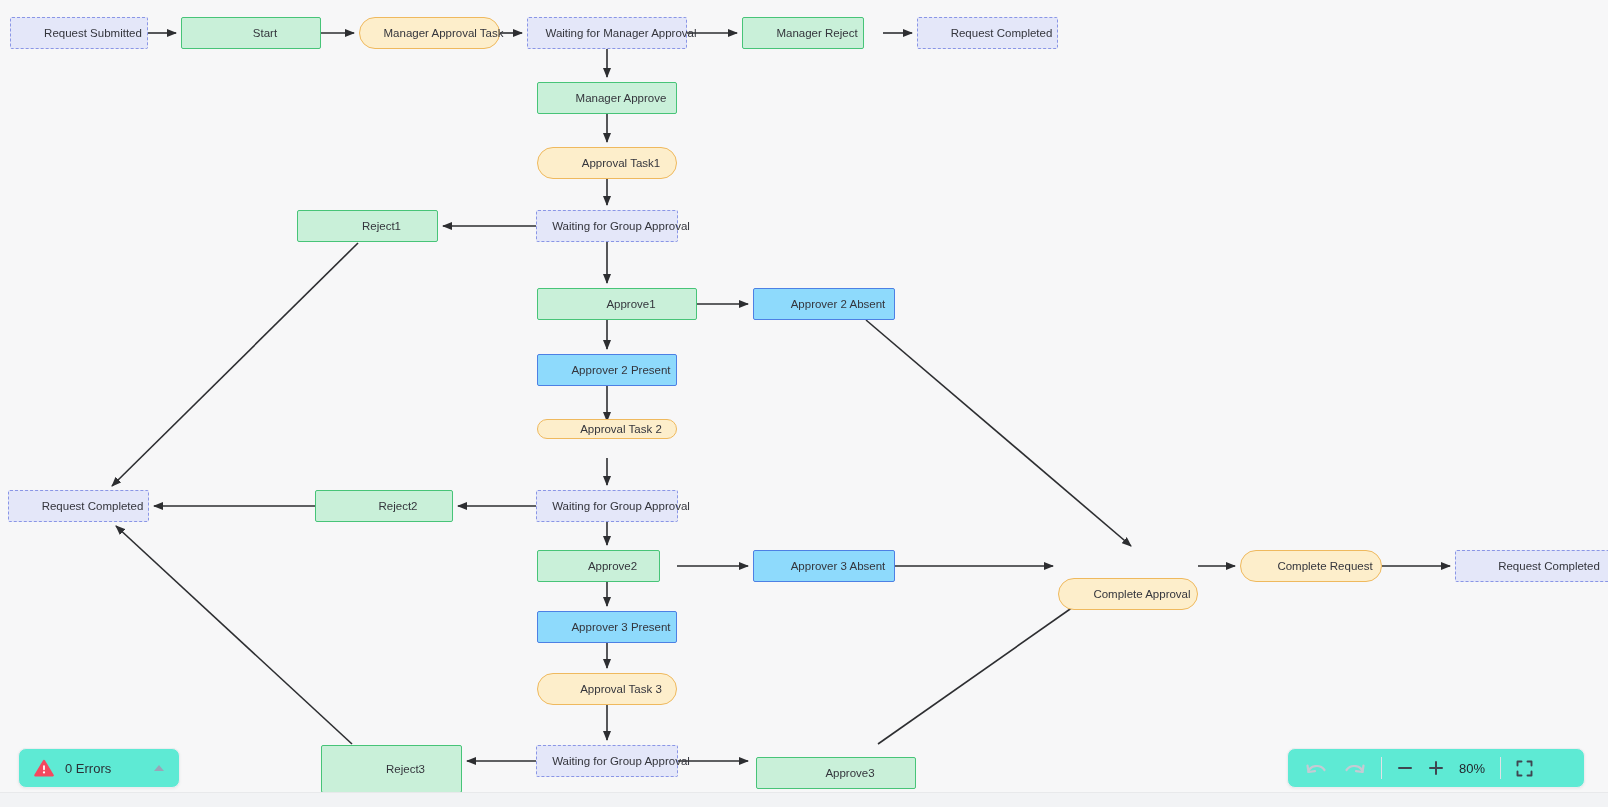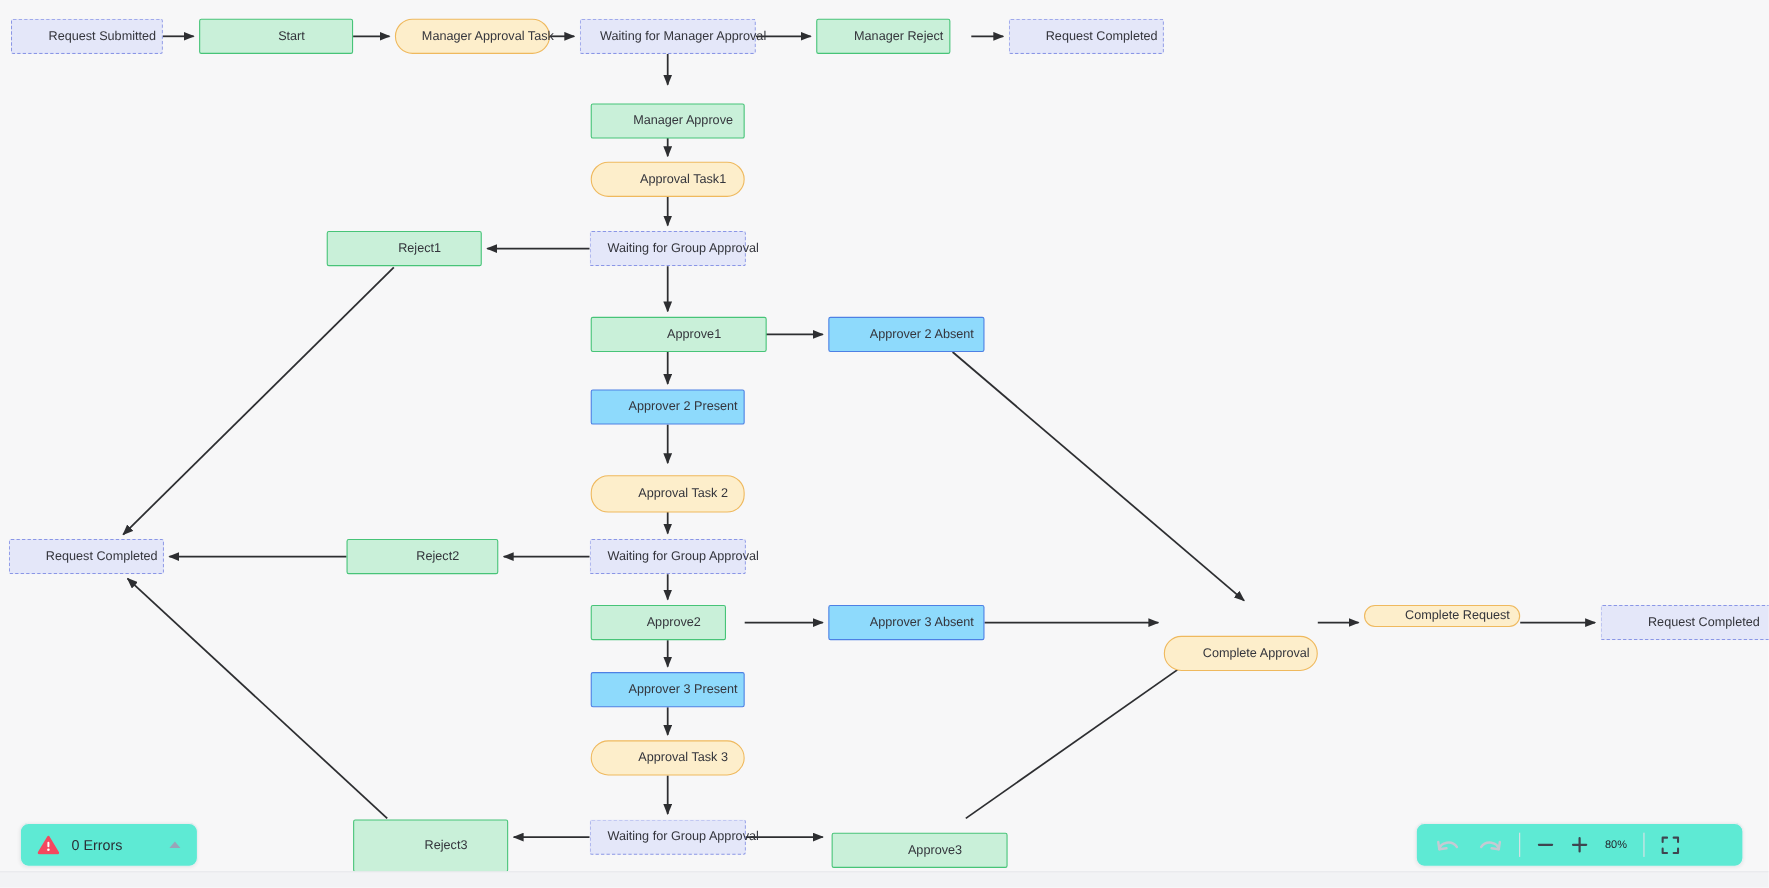--- a/index.html
+++ b/index.html
@@ -18,21 +18,21 @@
         border-radius:8px;box-shadow:0 1px 3px rgba(0,0,0,.05);display:flex;align-items:center;
         box-sizing:border-box;}
   .errors-panel{left:18px;width:162px;padding:0 15px;}
   .errors-panel .label{font-size:13px;color:#2b2f36;margin-left:11px;}
   .chev-up{width:0;height:0;border-left:5px solid transparent;border-right:5px solid transparent;
         border-bottom:6px solid #9aa4b8;margin-left:auto;}
   .toolbar{left:1287px;width:298px;padding:0 17px;gap:15px;}
   .tb-btn{display:flex;align-items:center;justify-content:center;background:none;border:none;
         padding:0;cursor:pointer;}
   .divider{width:1px;height:22px;background:#e0e2e6;}
-  .zoom-label{font-size:10px;color:#23272e;}
+  .zoom-label{font-size:13px;color:#23272e;}
   .muted{color:#c5cad3;}
   .dark{color:#3f4550;}
 </style>
 </head>
 <body>
 
 <div class="stage">
 
   <svg id="edges" width="1608" height="807">
     <defs>
@@ -74,35 +74,35 @@
       </g>
   </svg>
 
   <div id="nodes">
       <div class="node wait" style="left: 10px; top: 17px; width: 138px; height: 32px;">Request Submitted</div>
       <div class="node action" style="left: 181px; top: 17px; width: 140px; height: 32px;">Start</div>
       <div class="node task" style="left: 359px; top: 17px; width: 141px; height: 32px;">Manager Approval Task</div>
       <div class="node wait" style="left: 527px; top: 17px; width: 160px; height: 32px;">Waiting for Manager Approval</div>
       <div class="node action" style="left: 742px; top: 17px; width: 122px; height: 32px;">Manager Reject</div>
       <div class="node wait" style="left: 917px; top: 17px; width: 141px; height: 32px;">Request Completed</div>
-      <div class="node action" style="left: 537px; top: 82px; width: 140px; height: 32px; margin-top: 12px;">Manager Approve</div>
+      <div class="node action" style="left: 537px; top: 82px; width: 140px; height: 32px;">Manager Approve</div>
       <div class="node task" style="left: 537px; top: 147px; width: 140px; height: 32px;">Approval Task1</div>
       <div class="node wait" style="left: 536px; top: 210px; width: 142px; height: 32px;">Waiting for Group Approval</div>
       <div class="node action" style="left: 297px; top: 210px; width: 141px; height: 32px;">Reject1</div>
       <div class="node action" style="left: 537px; top: 288px; width: 160px; height: 32px;">Approve1</div>
       <div class="node condition" style="left: 753px; top: 288px; width: 142px; height: 32px;">Approver 2 Absent</div>
       <div class="node condition" style="left: 537px; top: 354px; width: 140px; height: 32px;">Approver 2 Present</div>
-      <div class="node task" style="left: 537px; top: 432px; width: 140px; height: 34px;">Approval Task 2</div>
+      <div class="node task" style="left: 537px; top: 419px; width: 140px; height: 20px;">Approval Task 2</div>
       <div class="node wait" style="left: 8px; top: 490px; width: 141px; height: 32px;">Request Completed</div>
       <div class="node action" style="left: 315px; top: 490px; width: 138px; height: 32px;">Reject2</div>
       <div class="node wait" style="left: 536px; top: 490px; width: 142px; height: 32px;">Waiting for Group Approval</div>
       <div class="node action" style="left: 537px; top: 550px; width: 123px; height: 32px;">Approve2</div>
       <div class="node condition" style="left: 753px; top: 550px; width: 142px; height: 32px;">Approver 3 Absent</div>
       <div class="node task" style="left: 1058px; top: 550px; width: 140px; height: 32px; margin-top: 28px;">Complete Approval</div>
-      <div class="node task" style="left: 1240px; top: 550px; width: 142px; height: 20px;">Complete Request</div>
+      <div class="node task" style="left: 1240px; top: 550px; width: 142px; height: 32px;">Complete Request</div>
       <div class="node wait" style="left: 1455px; top: 550px; width: 160px; height: 32px;">Request Completed</div>
       <div class="node condition" style="left: 537px; top: 611px; width: 140px; height: 32px;">Approver 3 Present</div>
       <div class="node task" style="left: 537px; top: 673px; width: 140px; height: 32px;">Approval Task 3</div>
       <div class="node action" style="left: 321px; top: 745px; width: 141px; height: 48px;">Reject3</div>
       <div class="node wait" style="left: 536px; top: 745px; width: 142px; height: 32px;">Waiting for Group Approval</div>
       <div class="node action" style="left: 756px; top: 745px; width: 160px; height: 32px; margin-top: 12px;">Approve3</div>
     </div>
 
   <div class="panel errors-panel">
     <span style="display:flex;">

